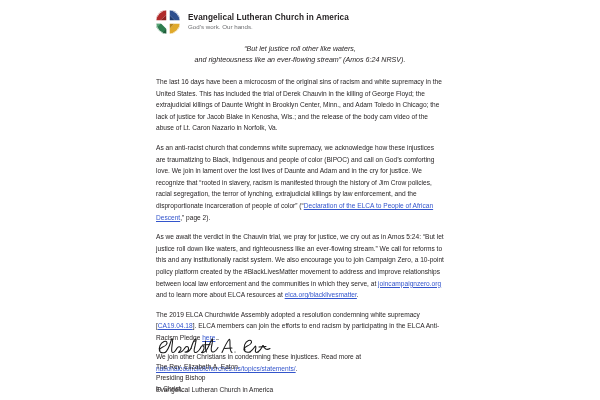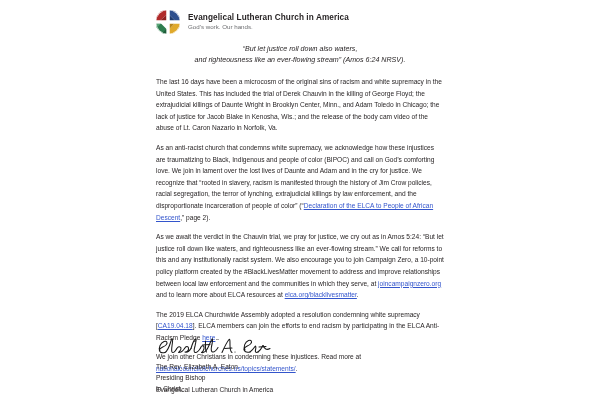--- a/index.html
+++ b/index.html
@@ -141,21 +141,21 @@
       <circle cx="26" cy="26" r="24.5" fill="none" stroke="#ffffff" stroke-width="1.4"></circle>
     </svg>
   </div>
   <div class="logo-words">
     <div class="org-name">Evangelical Lutheran Church in America</div>
     <div class="org-tagline">God's work. Our hands.</div>
   </div>
 </div>
 
 <div class="epigraph">
-  <div>“But let justice roll down also waters,</div>
+  <div>“But let justice roll other like waters,</div>
   <div>and righteousness like an ever-flowing stream” (Amos 6:24 NRSV).</div>
 </div>
 
 <div class="letter-body">
 
   <p>The last 16 days have been a microcosm of the original sins of racism and white supremacy in the United States. This has included the trial of Derek Chauvin in the killing of George Floyd; the extrajudicial killings of Daunte Wright in Brooklyn Center, Minn., and Adam Toledo in Chicago; the lack of justice for Jacob Blake in Kenosha, Wis.; and the release of the body cam video of the abuse of Lt. Caron Nazario in Norfolk, Va.</p>
 
   <p><span>As an anti-racist church that condemns white supremacy, we acknowledge how these injustices are traumatizing to Black, Indigenous and people of color (BIPOC) and call on God’s comforting love. We join in lament over the lost lives of Daunte and Adam and in the cry for justice. We recognize that “rooted in slavery, racism is manifested through the history of Jim Crow policies, racial segregation, the terror of lynching, extrajudicial killings by law enforcement, and the disproportionate incarceration of people of color” (“</span><a class="doc-link" href="#">Declaration of the ELCA to People of African Descent</a><span>,” page 2).</span></p>
 
   <p><span>As we await the verdict in the Chauvin trial, we pray for justice, we cry out as in Amos 5:24: “But let justice roll down like waters, and righteousness like an ever-flowing stream.” We call for reforms to this and any institutionally racist system. We also encourage you to join Campaign Zero, a 10-point policy platform created by the #BlackLivesMatter movement to address and improve relationships between local law enforcement and the communities in which they serve, at </span><a class="doc-link" href="#">joincampaignzero.org</a><span> and to learn more about ELCA resources at </span><a class="doc-link" href="#">elca.org/blacklivesmatter</a><span>.</span></p>

